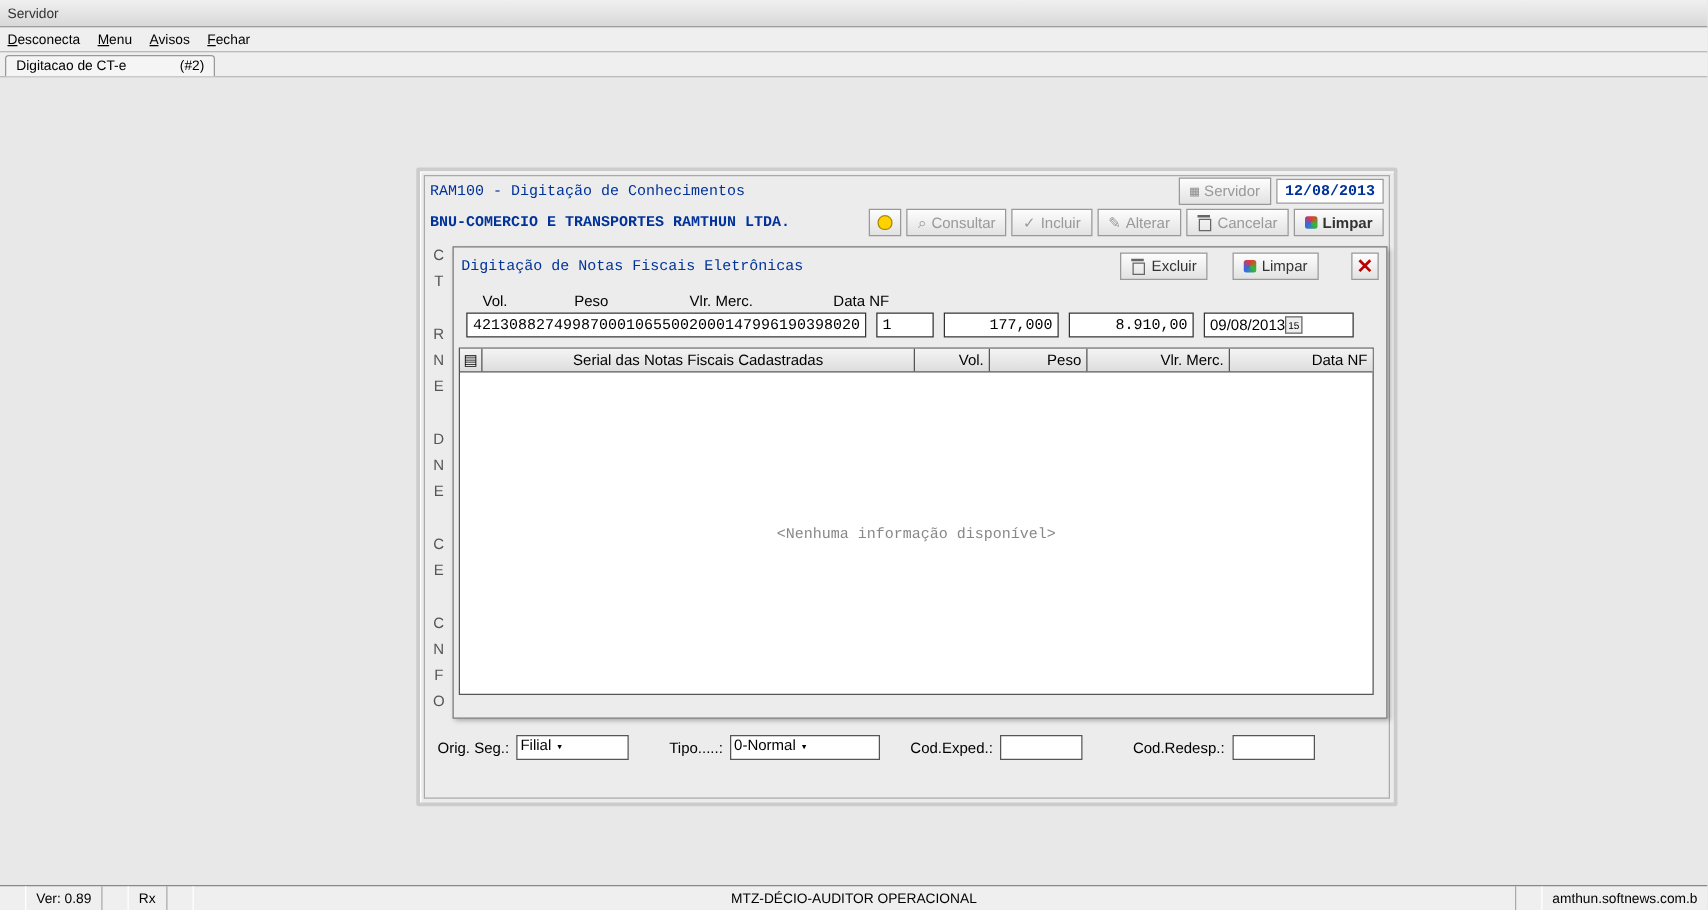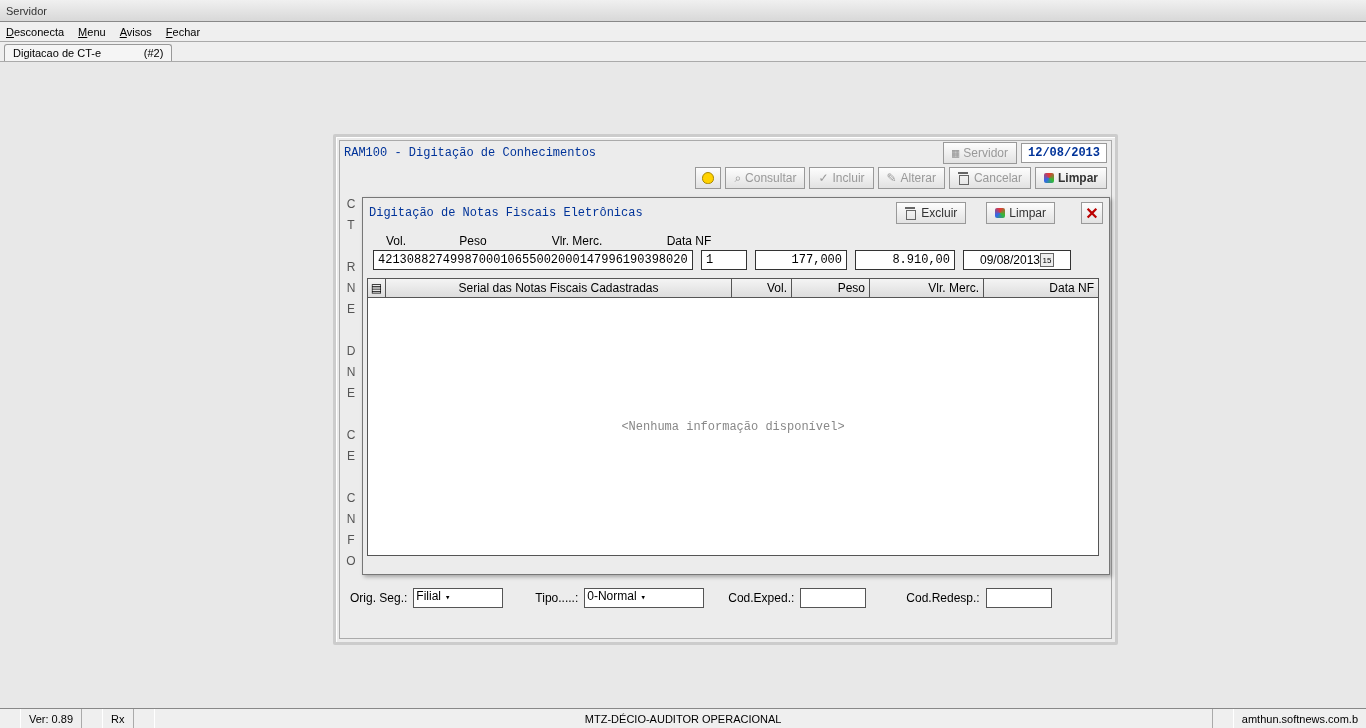--- a/index.html
+++ b/index.html
@@ -41,21 +41,21 @@
 .col-peso { width: 92px; text-align: center; }
 .col-vlr { width: 100px; text-align: center; }
 .col-data { width: 108px; text-align: center; }
 
 .field-row { display: flex; padding: 0 10px 4px 10px; gap: 8px; font-family: "Courier New", monospace; font-size: 12px; }
 .inp { border: 1px solid #333; background: #fff; height: 20px; padding: 2px 4px; font-family: "Courier New", monospace; font-size: 12px; }
 .inp.chave { width: 320px; }
 .inp.vol { width: 46px; }
 .inp.peso { width: 92px; text-align: right; }
 .inp.vlr { width: 100px; text-align: right; }
-.inp.data { width: 108px; display: flex; align-items: center; justify-content: center; }
+.inp.data { width: 120px; display: flex; align-items: center; justify-content: flex-start; }
 .cal-icon { width: 14px; height: 14px; border: 1px solid #666; font-size: 8px; display: flex; align-items: center; justify-content: center; background: #eee; }
 
 .grid { margin: 4px 10px 0 4px; border: 1px solid #555; height: 278px; background: #fff; display: flex; flex-direction: column; }
 .grid-hdr { display: flex; background: linear-gradient(#f4f4f4,#ddd); border-bottom: 1px solid #555; font-family: "Courier New", monospace; font-size: 12px; }
 .gh-cell { border-right: 1px solid #555; padding: 2px 4px; text-align: center; }
 .gh-sel { width: 18px; display: flex; align-items: center; justify-content: center; }
 .gh-serial { flex: 1; }
 .gh-vol { width: 60px; text-align: right; }
 .gh-peso { width: 78px; text-align: right; }
 .gh-vlr { width: 114px; text-align: right; }
@@ -104,20 +104,21 @@
     <div class="panel-inner">
 
       <div class="hdr">
         <span class="title-lbl">RAM100 - Digitação de Conhecimentos</span>
         <span class="spacer"></span>
         <span class="btn btn-dis">▦ <span>Servidor</span></span>
         <span class="date-box">12/08/2013</span>
       </div>
 
       <div class="comp-row">
+        <span class="comp">BNU-COMERCIO E TRANSPORTES RAMTHUN LTDA.</span>
         <span class="spacer"></span>
         <span class="iconbtn">
             <span class="bulb"></span>
           </span>
         <span class="btn btn-dis">
             <span class="search-icon">⌕</span>
             <span>Consultar</span>
           </span>
         <span class="btn btn-dis">
             <span>✓</span>

